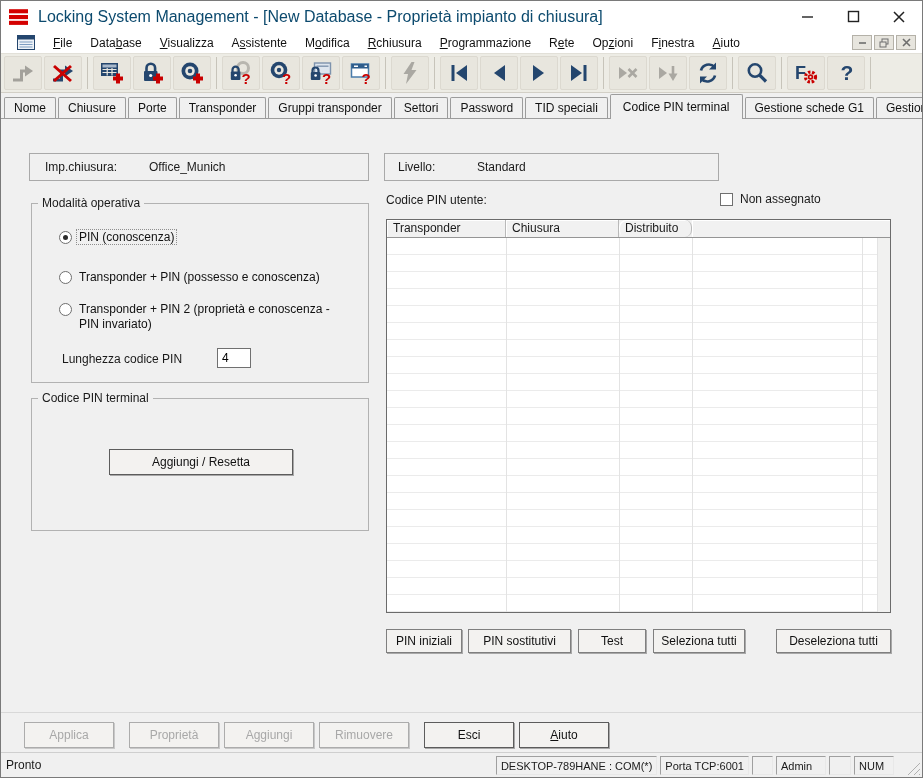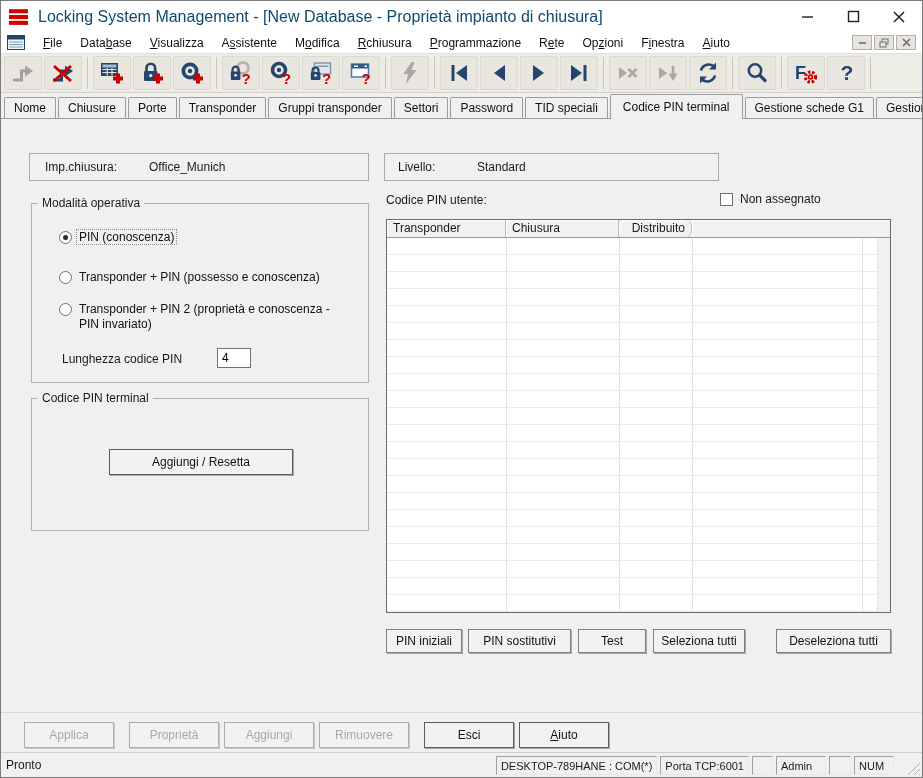--- a/index.html
+++ b/index.html
@@ -8,21 +8,21 @@
   .window { position:relative; width:923px; height:778px; background:#f0f0f0; border:1px solid #7a7a7a; overflow:hidden; }
 
   
   .titlebar { height:31px; background:#ffffff; display:flex; align-items:center; padding-left:7px; }
   .titlebar .logo { margin-right:8px; flex:none; }
   .titlebar .title { font-size:16px; color:#0c4a6e; white-space:nowrap; }
   .title-controls { margin-left:auto; display:flex; height:100%; }
   .tc-btn { width:46px; height:100%; display:flex; align-items:center; justify-content:center; }
 
   
-  .menubar { height:21px; background:#ffffff; display:flex; align-items:center; padding-left:6px; }
+  .menubar { height:21px; background:#ffffff; display:flex; align-items:center; padding-left:16px; }
   .menubar .doc-icon { margin-right:8px; flex:none; }
   .menu-item { padding:1px 9px; white-space:nowrap; color:#111; }
   .mdi-controls { margin-left:auto; display:flex; gap:2px; padding-right:6px; }
   .mdi-btn { width:20px; height:15px; background:#e7e5de; border:1px solid #b4b1a8; display:flex; align-items:center; justify-content:center; }
 
   
   .toolbar { height:40px; background:#edece5; border-top:1px solid #e2e0d8; border-bottom:1px solid #d2cfc6; display:flex; align-items:center; padding-left:2px; }
   .tbtn { width:38px; height:34px; margin:0 1px; background:#e8e6de; border:1px solid #dcd9d0; border-radius:2px; display:flex; align-items:center; justify-content:center; }
   .tsep { width:1px; height:32px; background:#c7c4ba; margin:0 4px; }
 
@@ -339,21 +339,21 @@
 
     <div style="position:absolute; left:719px; top:73px; display:flex; align-items:center; gap:7px;">
       <span class="checkbox"></span>
       <span>Non assegnato</span>
     </div>
 
     <div class="grid">
       <div class="grid-header">
         <div class="gh-cell" style="width:119px;">Transponder</div>
         <div class="gh-cell" style="width:113px;">Chiusura</div>
-        <div class="gh-cell" style="width:73px; text-align:right;border-radius:7px;">Distribuito</div>
+        <div class="gh-cell" style="width:73px; text-align:left;border-radius:7px;">Distribuito</div>
         <div class="gh-cell"></div>
       </div>
       <div class="grid-body">
         <div class="vline" style="left:119px;"></div>
         <div class="vline" style="left:232px;"></div>
         <div class="vline" style="left:305px;"></div>
         <div class="vline" style="left:475px;"></div>
         <div class="gutter"></div>
       </div>
     </div>

